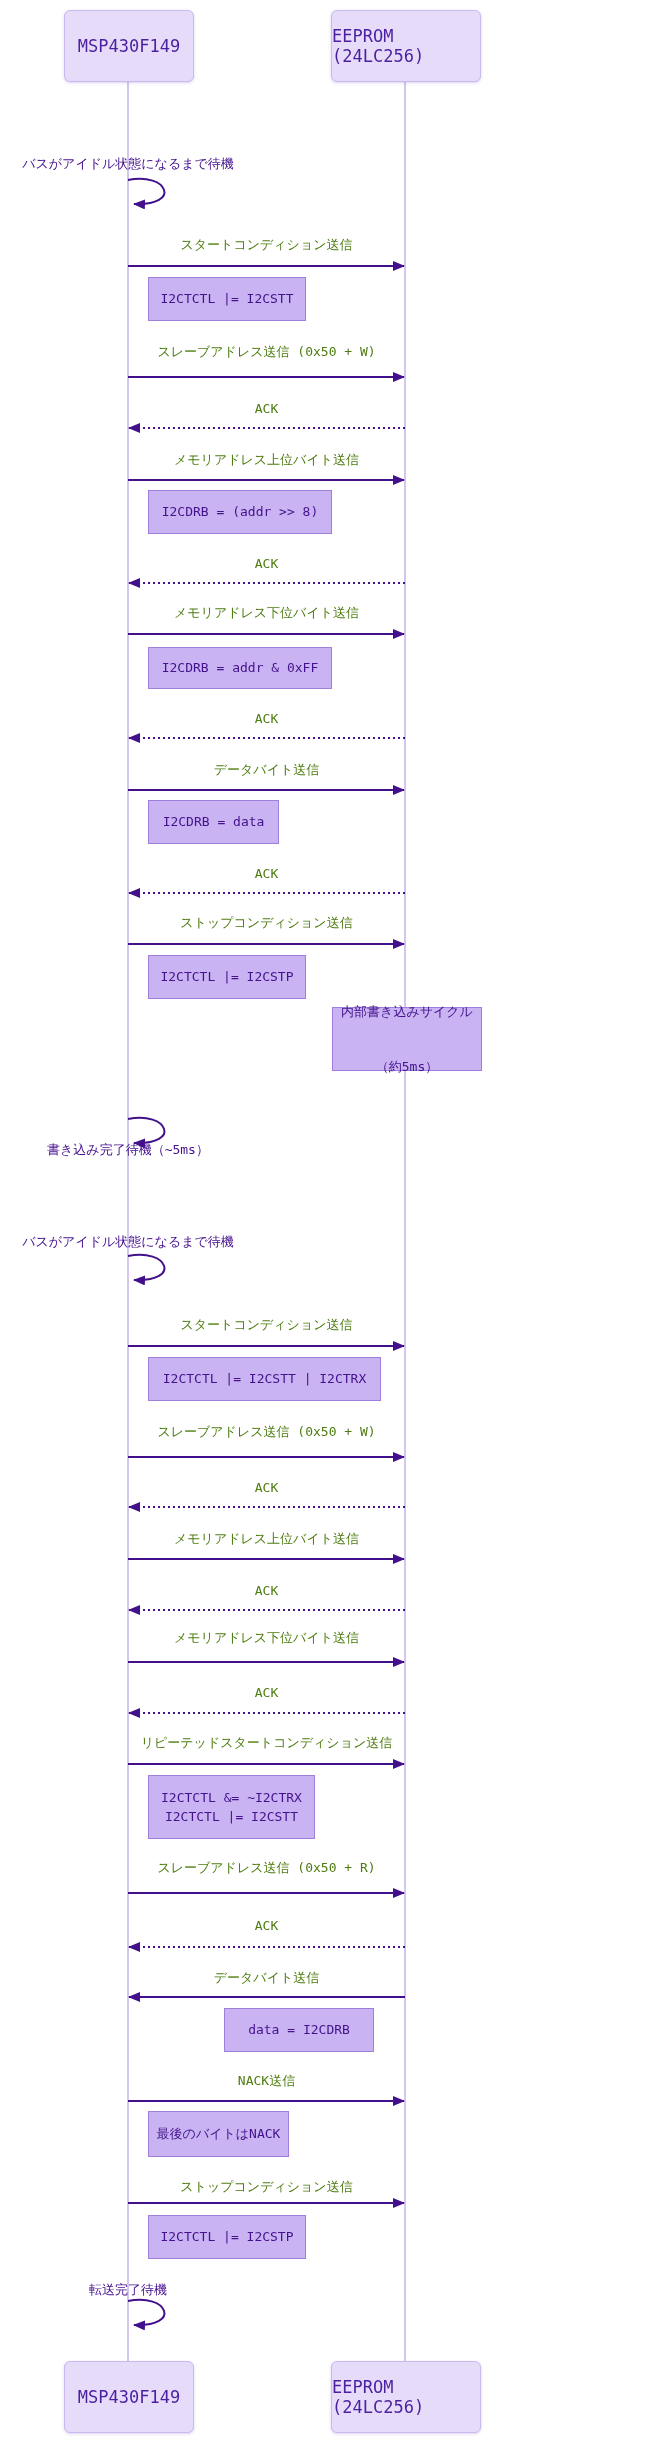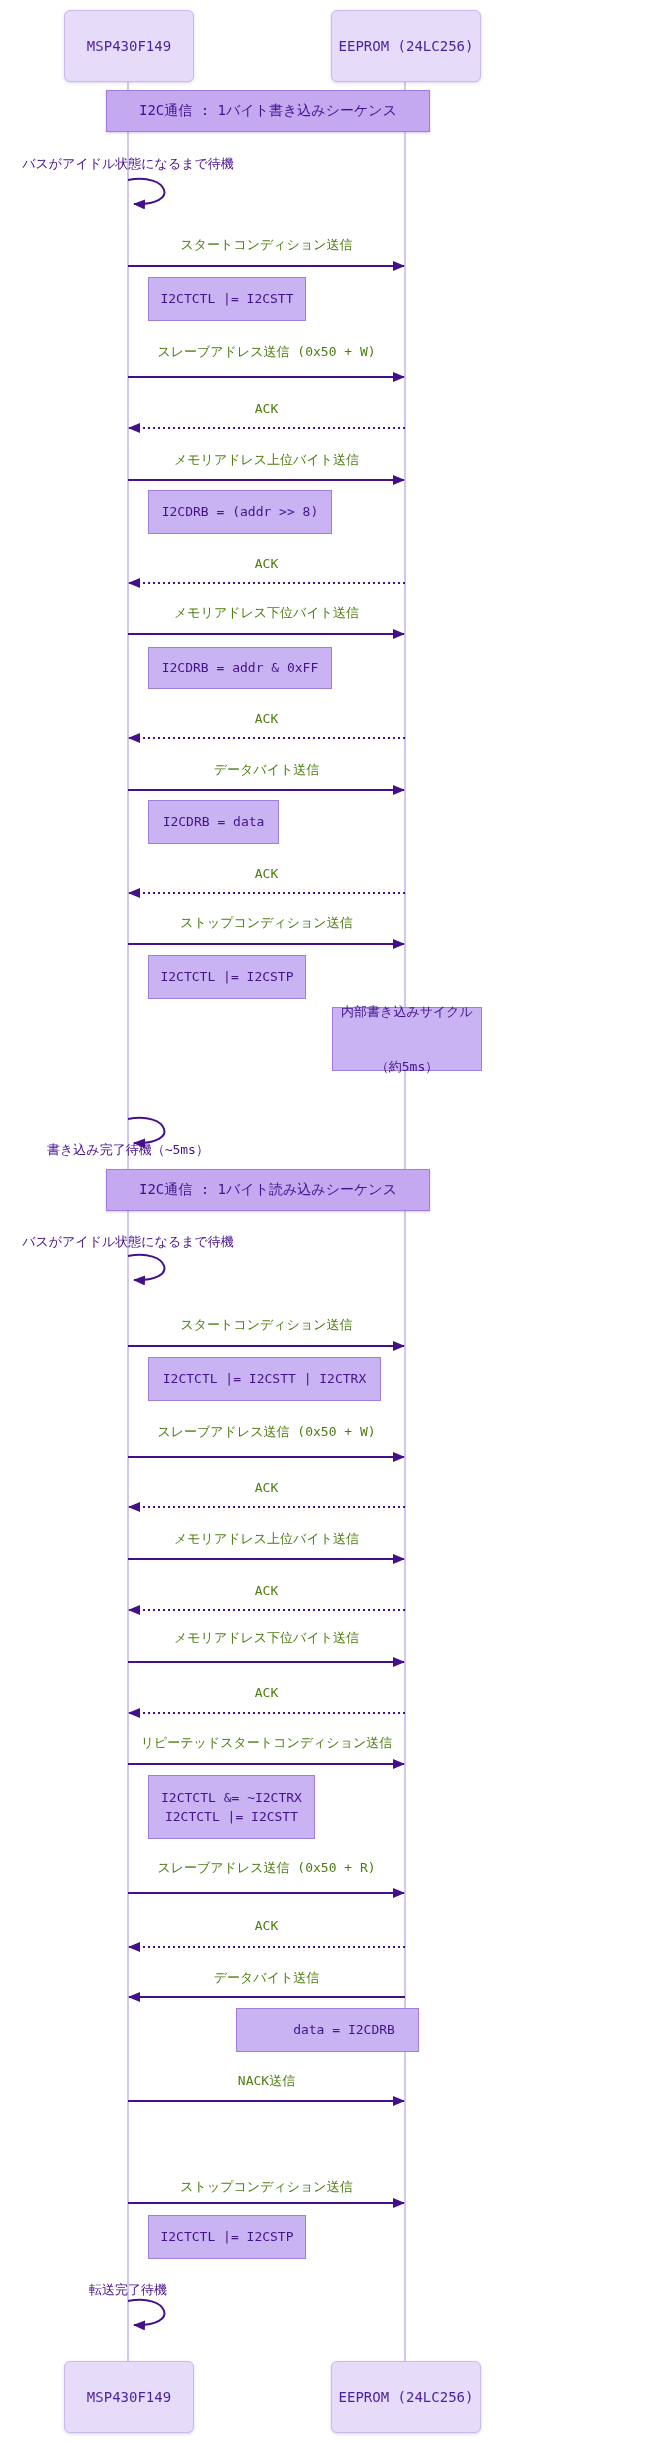--- a/index.html
+++ b/index.html
@@ -1,20 +1,20 @@
 <!DOCTYPE html>
 <html><head>
 <meta charset="utf-8">
 <style>
   html,body{margin:0;padding:0;background:#ffffff;}
   .stage{position:relative;width:656px;height:2443px;background:#ffffff;overflow:hidden;
          font-family:"DejaVu Sans Mono","DejaVu Sans",monospace;}
   .underlay{position:absolute;left:0;top:0;}
   .actor{position:absolute;height:70px;background:#e6dcfa;border:1px solid #c9b9f0;border-radius:6px;
-         display:flex;align-items:center;justify-content:center;color:#4b1fa0;font-size:14px;
+         display:flex;align-items:center;justify-content:center;color:#4b1fa0;font-size:17px;
          box-shadow:0 1px 3px rgba(110,80,190,0.25);}
   .banner{position:absolute;left:106px;width:322px;height:40px;background:#c5a9f0;border:1px solid #a27ae0;
           display:flex;align-items:center;justify-content:center;color:#41128f;font-size:14px;
           box-shadow:0 1px 2px rgba(110,80,190,0.3);}
   .msg-label{position:absolute;left:128px;width:277px;text-align:center;color:#4d7c0f;font-size:13px;height:20px;line-height:20px;}
   .loop-label{position:absolute;left:0;width:256px;text-align:center;color:#45108f;font-size:13px;height:20px;line-height:20px;}
   .note{position:absolute;background:#c9b3f2;border:1px solid #9f7fd9;color:#43128c;font-size:13px;
         display:flex;flex-direction:column;align-items:center;justify-content:center;text-align:center;line-height:1.5;}
 </style>
 </head>
@@ -59,22 +59,20 @@
     <line x1="128" y1="1893" x2="404" y2="1893" stroke="#43108c" stroke-width="2" marker-end="url(#arrow)"></line>
     <line x1="405" y1="1947" x2="129" y2="1947" stroke="#43108c" stroke-width="2" stroke-dasharray="2,3" marker-end="url(#arrow)"></line>
     <line x1="405" y1="1997" x2="129" y2="1997" stroke="#43108c" stroke-width="2" marker-end="url(#arrow)"></line>
     <line x1="128" y1="2101" x2="404" y2="2101" stroke="#43108c" stroke-width="2" marker-end="url(#arrow)"></line>
     <line x1="128" y1="2203" x2="404" y2="2203" stroke="#43108c" stroke-width="2" marker-end="url(#arrow)"></line>
   </svg>
 
   <div class="actor" style="left:64px;top:10px;width:128px;">MSP430F149</div>
   <div class="actor" style="left:331px;top:10px;width:148px;">EEPROM (24LC256)</div>
 
-  <div class="banner" style="top:90px;">I2C通信 : 1バイト書き込みシーケンス</div>
-  <div class="banner" style="top:1169px;">I2C通信 : 1バイト読み込みシーケンス</div>
 
   <div class="loop-label" style="top:154px;">バスがアイドル状態になるまで待機</div>
   <div class="loop-label" style="top:1129px;margin-top:11px;">書き込み完了待機（~5ms）</div>
   <div class="loop-label" style="top:1232px;">バスがアイドル状態になるまで待機</div>
   <div class="loop-label" style="top:2280px;">転送完了待機</div>
 
   <div class="msg-label" style="top:235px;">スタートコンディション送信</div>
   <div class="msg-label" style="top:342px;">スレーブアドレス送信 (0x50 + W)</div>
   <div class="msg-label" style="top:399px;">ACK</div>
   <div class="msg-label" style="top:450px;">メモリアドレス上位バイト送信</div>
@@ -106,19 +104,20 @@
   <div class="note" style="left:148px;top:955px;width:156px;height:42px;">I2CTCTL |= I2CSTP</div>
   <div class="note" style="left:332px;top:1007px;width:148px;height:62px;gap:36px;">
     <span>内部書き込みサイクル</span>
     <span>（約5ms）</span>
   </div>
   <div class="note" style="left:148px;top:1357px;width:231px;height:42px;">I2CTCTL |= I2CSTT | I2CTRX</div>
   <div class="note" style="left:148px;top:1775px;width:165px;height:62px;">
     <span>I2CTCTL &amp;= ~I2CTRX</span>
     <span>I2CTCTL |= I2CSTT</span>
   </div>
-  <div class="note" style="left:236px;top:2008px;width:148px;height:42px;padding-left:33px;">data = I2CDRB</div>
+  <div class="note" style="left:224px;top:2008px;width:148px;height:42px;">data = I2CDRB</div>
+  <div class="note" style="left:148px;top:2111px;width:139px;height:44px;">最後のバイトはNACK</div>
   <div class="note" style="left:148px;top:2215px;width:156px;height:42px;">I2CTCTL |= I2CSTP</div>
 
   <div class="actor" style="left:64px;top:2361px;width:128px;">MSP430F149</div>
   <div class="actor" style="left:331px;top:2361px;width:148px;">EEPROM (24LC256)</div>
 
 </div>
 
 </body></html>

